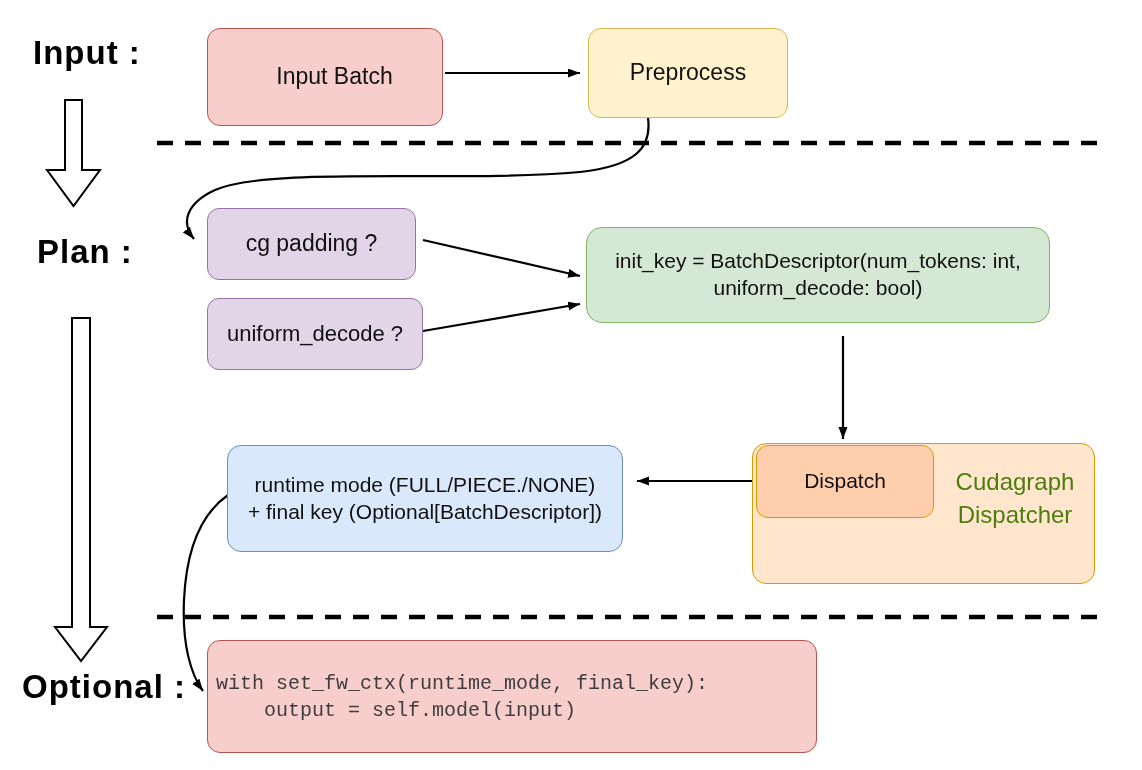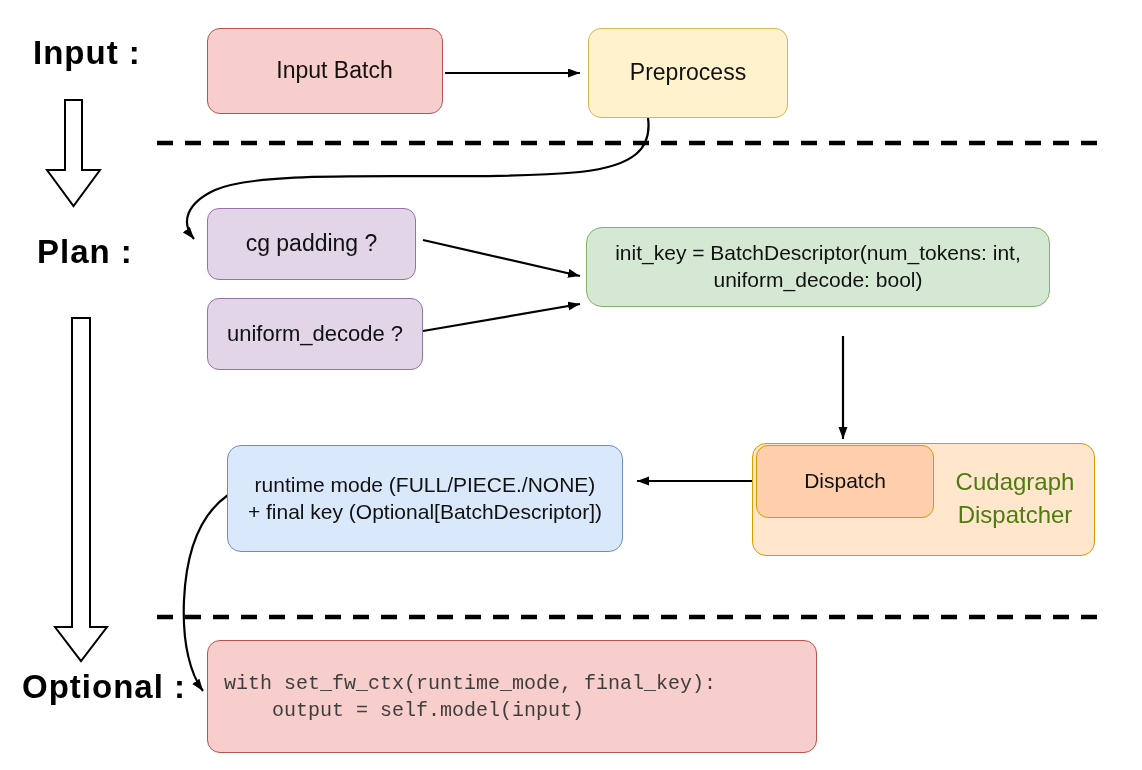--- a/index.html
+++ b/index.html
@@ -32,34 +32,34 @@
   }
   .node span{display:block;}
   .pink  {background:var(--red_fill);   border:1.6px solid var(--red_stroke);   border-radius:13px;}
   .yellow{background:var(--yellow_fill);border:1.6px solid var(--yellow_stroke);border-radius:13px;}
   .purple{background:var(--purple_fill);border:1.6px solid var(--purple_stroke);border-radius:12px;}
   .green {background:var(--green_fill); border:1.6px solid var(--green_stroke); border-radius:16px;}
   .orange{background:var(--orange_fill);border:1.6px solid var(--orange_stroke);border-radius:14px;}
   .orange-inner{background:var(--orange_inner_fill);border:1.6px solid var(--orange_stroke);border-radius:12px;}
   .blue  {background:var(--blue_fill);  border:1.6px solid var(--blue_stroke);  border-radius:14px;text-align:right;}
 
-  #node-input-batch   {left:207px;top:28px;width:236px;height:86px;font-size:23px;padding-left:19px;}
+  #node-input-batch   {left:207px;top:28px;width:236px;height:98px;font-size:23px;padding-left:19px;}
   #node-preprocess    {left:588px;top:28px;width:200px;height:90px;font-size:23px;}
   #node-cg-padding    {left:207px;top:208px;width:209px;height:72px;font-size:23px;}
   #node-uniform-decode{left:207px;top:298px;width:216px;height:72px;font-size:22px;}
-  #node-init-key      {left:586px;top:227px;width:464px;height:80px;font-size:21px;}
-  #node-cudagraph     {left:752px;top:443px;width:343px;height:113px;padding-left:37px;}
+  #node-init-key      {left:586px;top:227px;width:464px;height:96px;font-size:21px;}
+  #node-cudagraph     {left:752px;top:443px;width:343px;height:141px;padding-left:37px;}
   #node-dispatch      {left:3px; top:1px; width:178px;height:73px;font-size:21px;position:absolute;}
   #dispatcher-label   {position:absolute;left:181px;top:0;width:162px;height:109px;
                        display:flex;flex-direction:column;align-items:center;justify-content:center;
                        font-size:24px;line-height:1.35;color:#4d7c0f;}
   #node-runtime-mode  {left:227px;top:445px;width:396px;height:107px;font-size:21px;}
   #node-execute-code  {left:207px;top:640px;width:610px;height:113px;
                        font-family:"Liberation Mono", monospace;font-size:20px;
-                       color:var(--code_text);align-items:flex-start;padding-left:16px;line-height:1.35;}
+                       color:var(--code_text);align-items:flex-start;padding-left:8px;line-height:1.35;}
   .code-line{white-space:pre;text-align:left;}
 
   #label-input  {left:33px;top:34px;}
   #label-plan   {left:37px;top:233px;}
   #label-execute{left:22px;top:668px;}
 </style>
 </head>
 <body>
 
 <div id="canvas">

